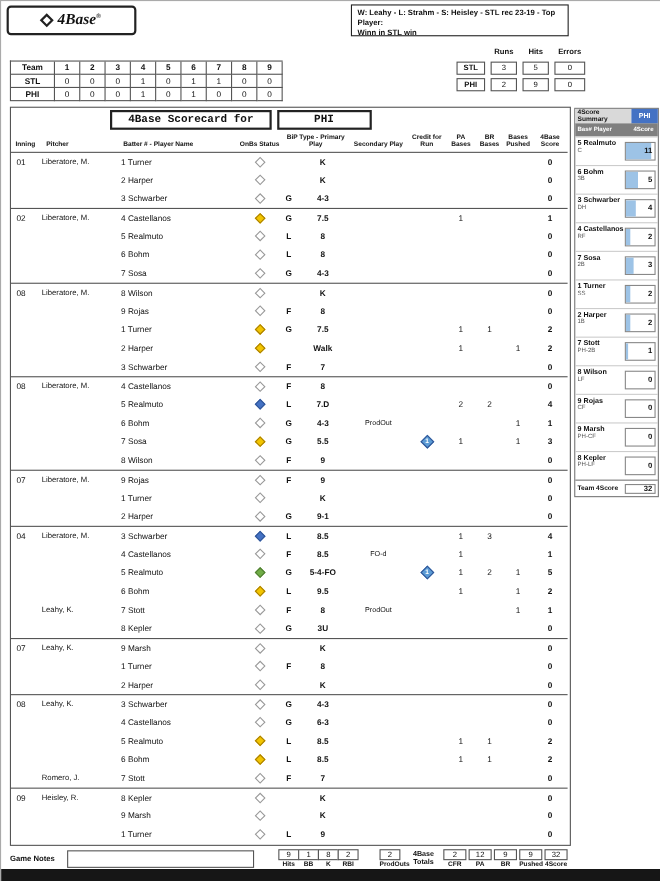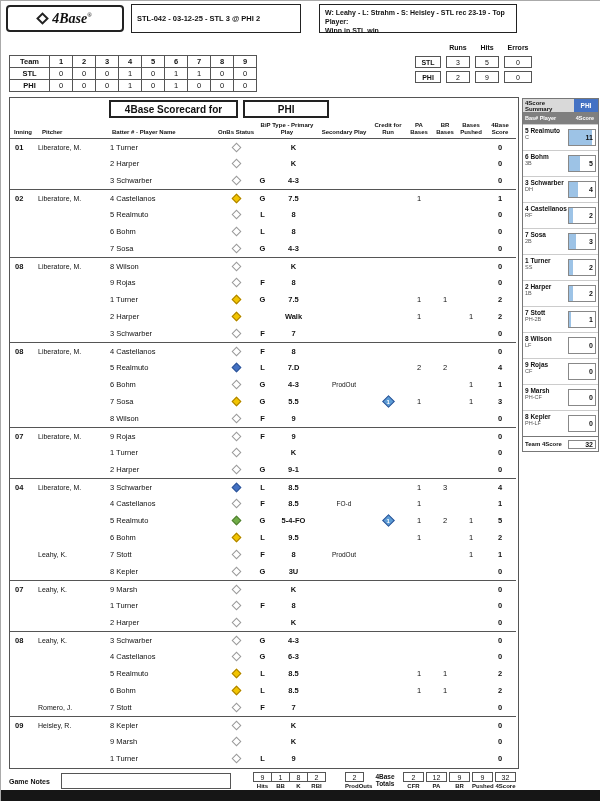--- a/index.html
+++ b/index.html
@@ -29,35 +29,35 @@
 
   
   .rhe{position:absolute;left:414px;top:40px;display:grid;grid-template-columns:26px 24px 24px 28px;
        grid-auto-rows:12px;gap:3px 5px;font-size:7px;}
   .rhe .h{font-weight:bold;display:flex;align-items:center;justify-content:center;}
   .rhe .cell{border:1px solid #555;display:flex;align-items:center;justify-content:center;background:#fff;}
   .rhe .tm{font-weight:bold;}
 
   
   .card{position:absolute;left:8px;top:96px;width:510px;height:672px;border:1px solid #555;background:#fff;}
-  .title-row{position:absolute;top:2px;left:0;right:90px;display:flex;justify-content:center;gap:5px;}
+  .title-row{position:absolute;top:2px;left:0;right:90px;display:flex;justify-content:center;gap:5px;font-family:Liberation Mono, monospace;}
   .title-box{border:2px solid #222;height:18px;padding:0 14px;font-weight:bold;font-size:10px;
              display:flex;align-items:center;}
   .team-box{border:2px solid #222;height:18px;width:86px;font-weight:bold;font-size:10px;
             display:flex;align-items:center;justify-content:center;}
   .thead{position:absolute;top:14px;left:0;width:506px;height:26px;display:grid;
          grid-template-columns:28px 70px 108px 40px 62px 52px 36px 26px 26px 26px 32px;
          align-items:end;font-size:6px;font-weight:bold;line-height:1.15;padding-bottom:2px;}
   .thead .hc{padding:0 1px;text-align:center;}
   .thead .hl{text-align:left;padding-left:4px;}
   .rows{position:absolute;top:40px;left:0;width:506px;}
   .row{display:grid;grid-template-columns:28px 70px 108px 40px 62px 52px 36px 26px 26px 26px 32px;
        height:17px;align-items:center;font-size:7.5px;}
   .row.sep{border-top:1px solid #555;}
-  .c-inn{font-weight:bold;padding-left:5px;}
+  .c-inn{font-weight:normal;padding-left:5px;}
   .c-pit{font-size:7px;}
   .c-bat{padding-left:2px;}
   .c-st{display:flex;justify-content:center;}
   .st-d{width:7px;height:7px;border:1px solid #999;background:#fff;transform:rotate(45deg);}
   .st-d.gold{background:#f2c500;border-color:#a97e00;}
   .st-d.blue{background:#4472c4;border-color:#2f5597;}
   .st-d.green{background:#70ad47;border-color:#507e32;}
   .c-bip{display:flex;align-items:center;}
   .bip-letter{width:13px;text-align:center;font-weight:bold;}
   .bip-play{flex:1;text-align:center;font-weight:bold;}
@@ -108,23 +108,20 @@
 </style>
 </head>
 <body>
 
 <div class="page">
 
   <div class="logo-box">
     <span class="logo-diamond"></span>
     <span class="logo-text"><span>4Base</span><span class="logo-reg">®</span></span>
   </div>
-  <div class="game-id-box">
-    <span>STL-042 - 03-12-25 - STL 3 @ PHI 2</span>
-  </div>
   <div class="game-result-box">
     <div>W: Leahy - L: Strahm - S: Heisley - STL rec 23-19 - Top Player:</div>
     <div>Winn in STL win</div>
   </div>
 
   <div class="line">
     <div class="lr hdr">
       <div class="lc team">Team</div>
       <div class="lr-rest">
 

